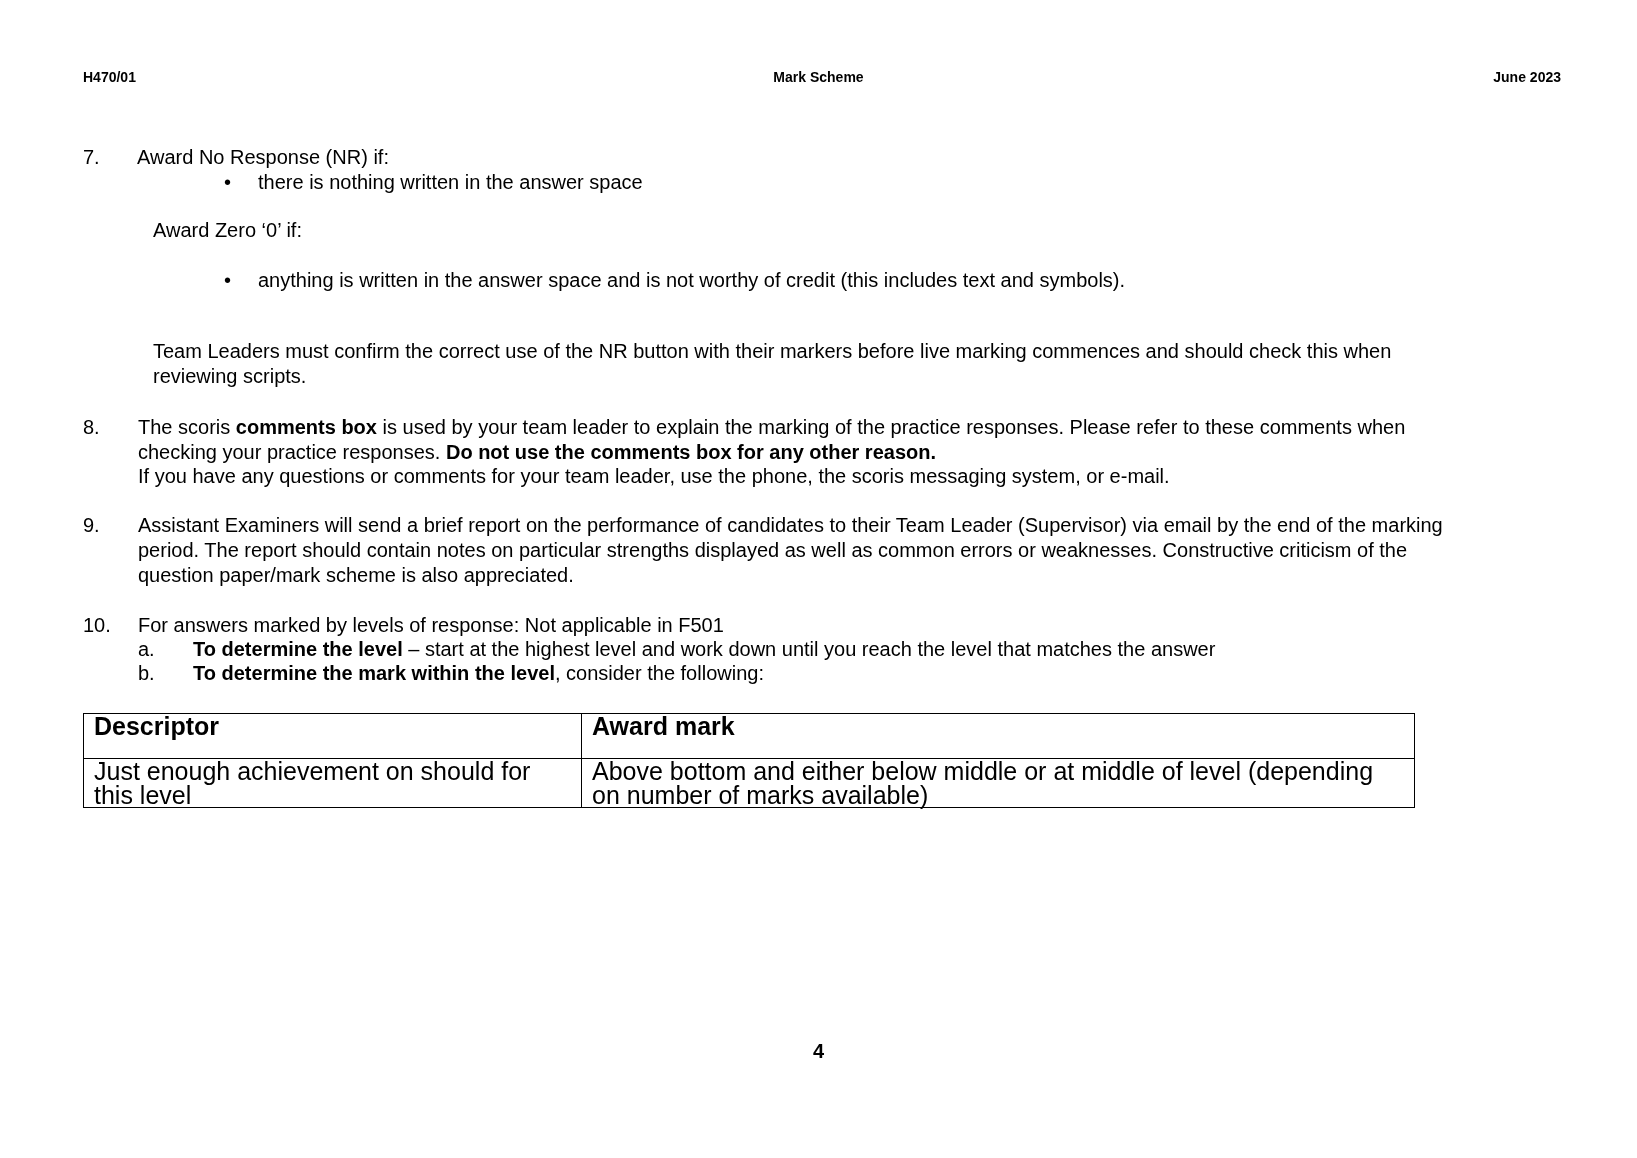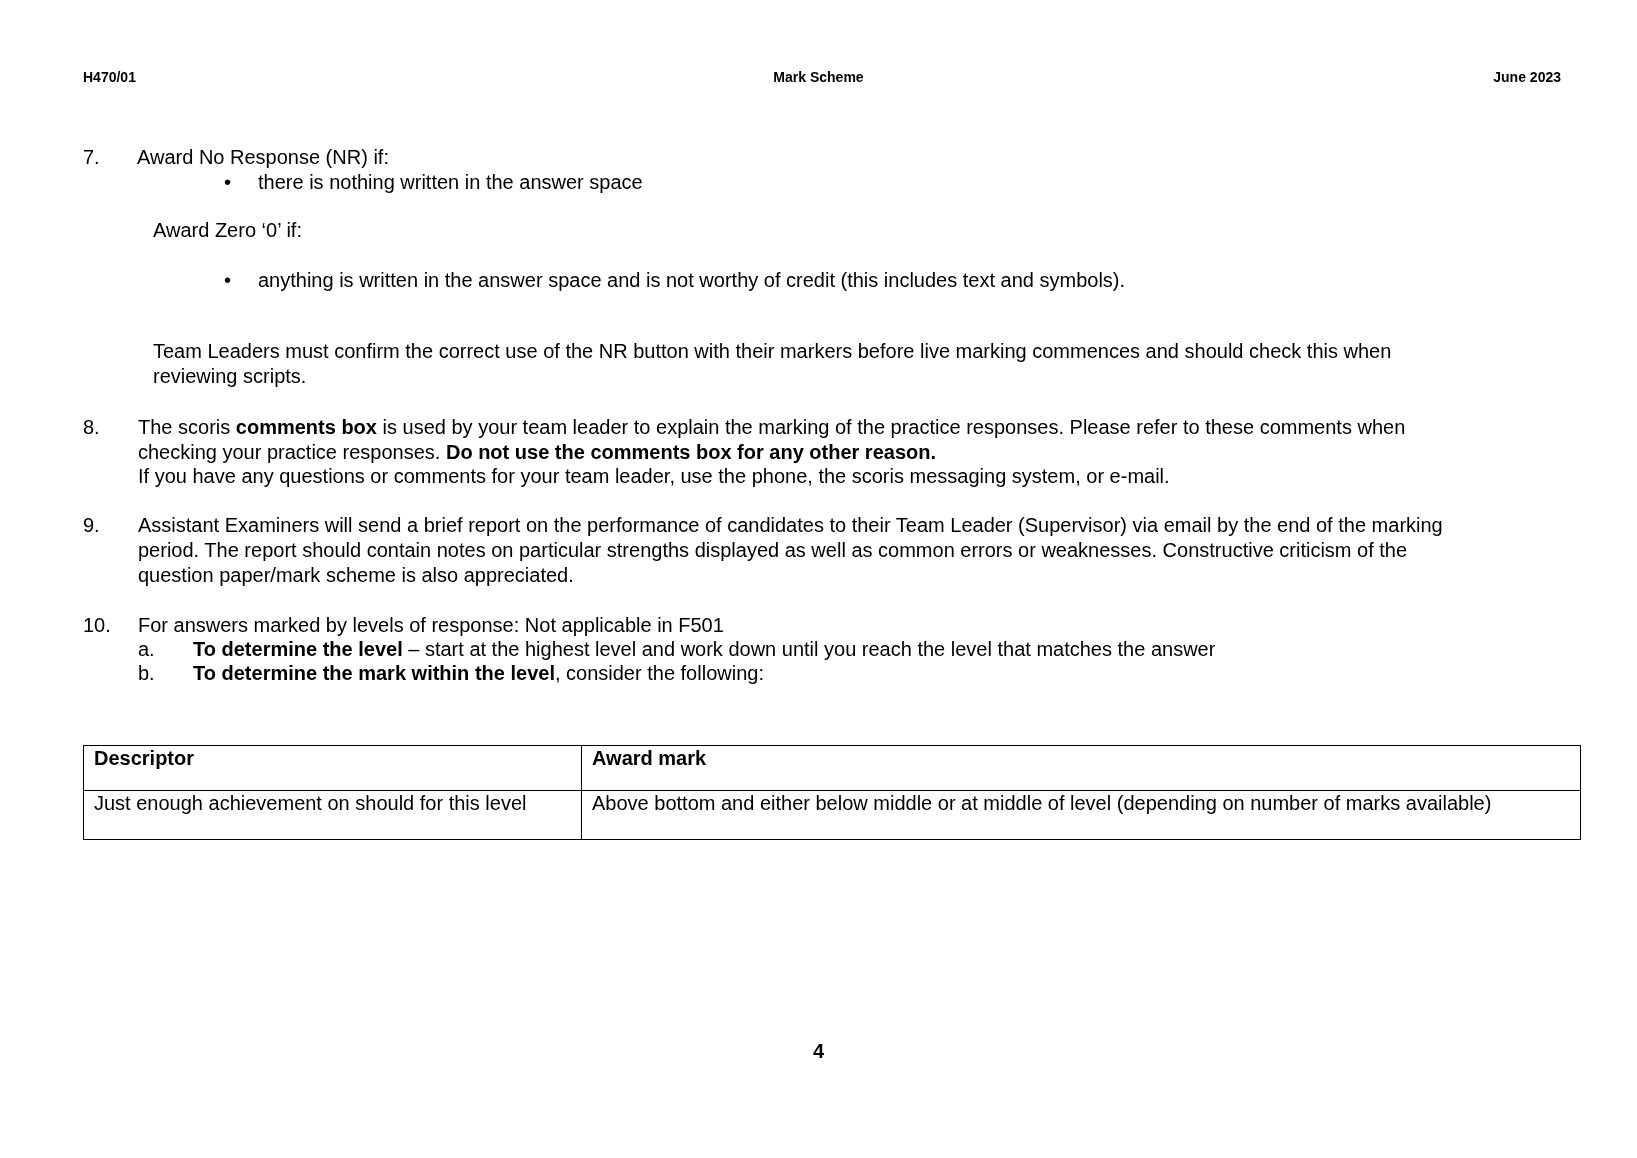--- a/index.html
+++ b/index.html
@@ -2,22 +2,22 @@
 <html><head>
 <meta charset="utf-8">
 <style>
   html, body { margin: 0; padding: 0; background: #ffffff; }
   body { width: 1637px; height: 1158px; position: relative; overflow: hidden;
          font-family: "Liberation Sans", sans-serif; color: #000; font-size: 20px; }
   .abs { position: absolute; }
   .hdr { font-weight: bold; font-size: 14px; top: 69px; }
   .line { position: absolute; white-space: nowrap; line-height: 24px; }
   b { font-weight: bold; }
-  table.levels { position: absolute; left: 83px; top: 713px; width: 1498px;
-                 border-collapse: collapse; font-size: 20px; margin-top: 32px; }
+  table.levels { position: absolute; left: 83px; top: 713px; width: 1332px;
+                 border-collapse: collapse; font-size: 25px; }
   table.levels td { border: 1.5px solid #000; vertical-align: top; padding: 0 10px; line-height: 24px; }
   table.levels td.c1 { width: 477px; }
   .r-head td { height: 44px; vertical-align: middle; font-weight: bold; }
   .r1 td { height: 44px; vertical-align: middle; }
   .r2 td, .r3 td { height: 48px; }
   .r4 td { height: 44px; vertical-align: middle; }
   .pagenum { font-weight: bold; font-size: 20px; left: 0; width: 1637px; text-align: center; top: 1040px; }
 </style>
 </head>
 <body>

